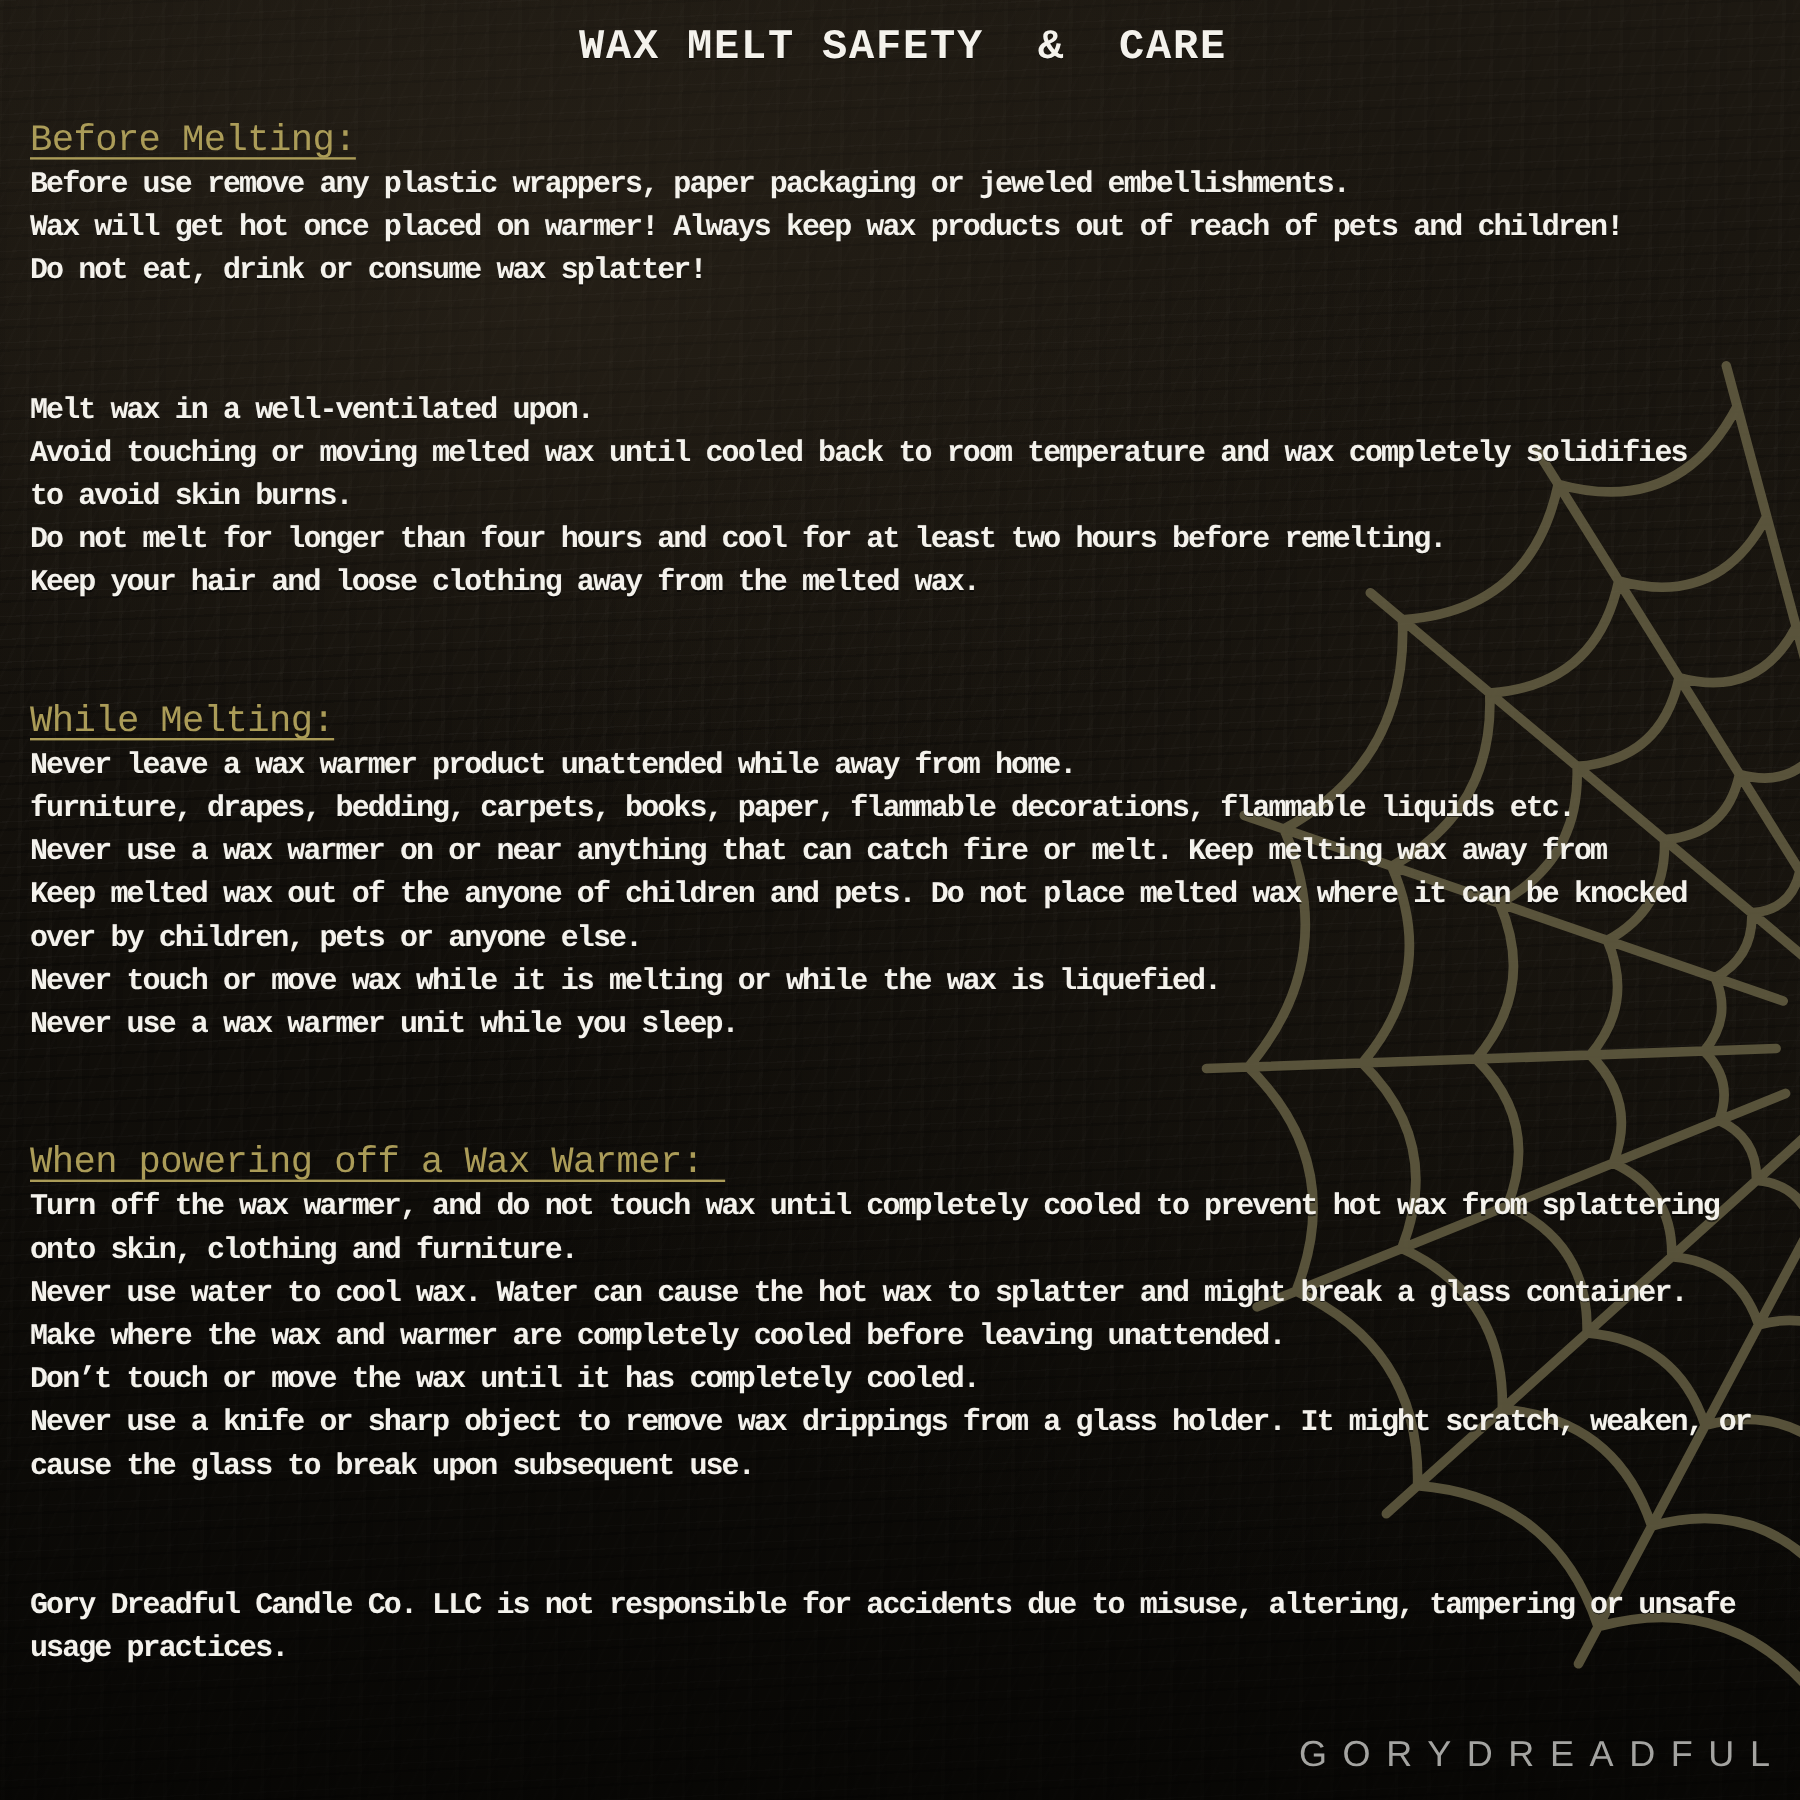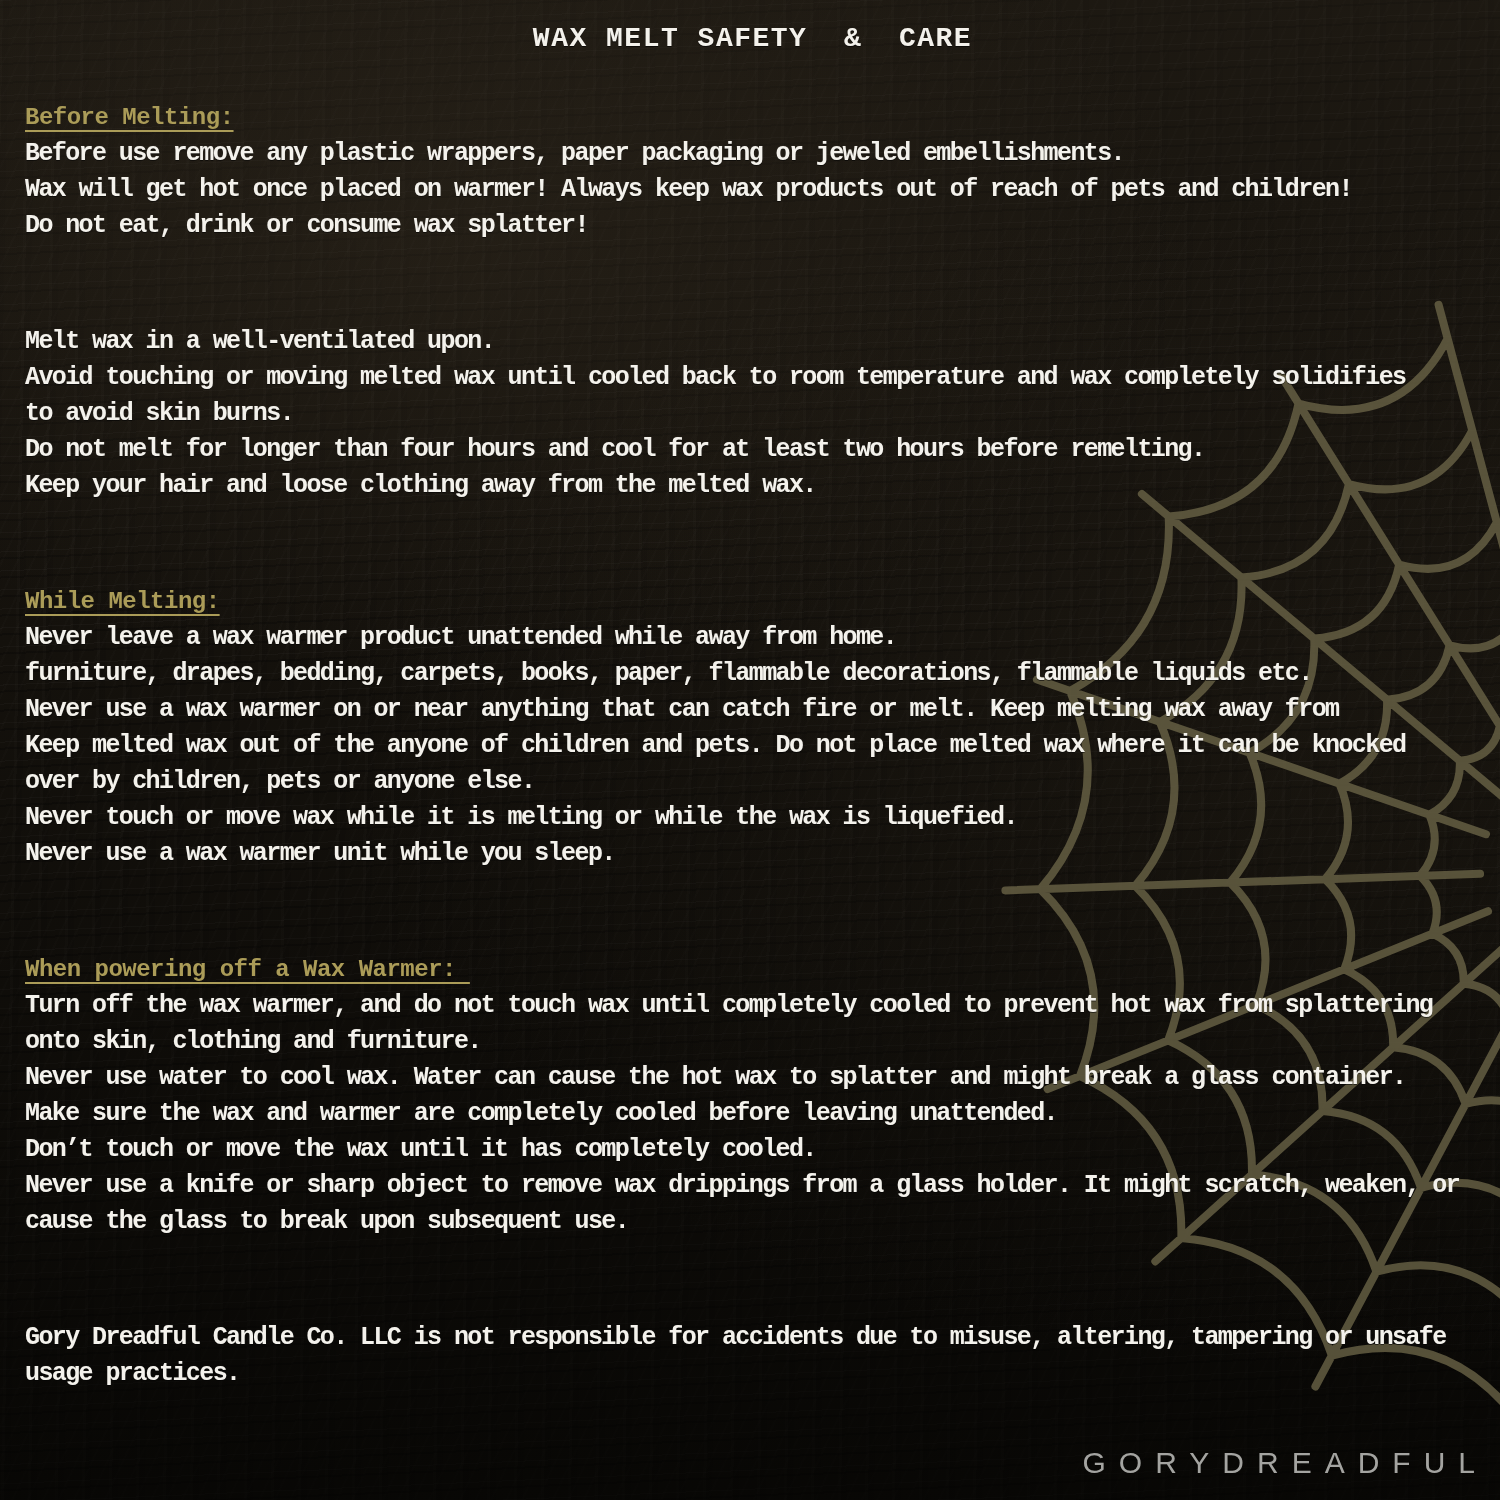--- a/index.html
+++ b/index.html
@@ -12,26 +12,26 @@
       radial-gradient(1500px 900px at 88% 52%, rgba(58,50,36,0.14), rgba(0,0,0,0) 66%),
       linear-gradient(180deg, rgba(40,34,25,0.45) 0%, rgba(22,18,13,0.15) 42%, rgba(3,3,2,0.72) 100%),
       repeating-linear-gradient(177.5deg, rgba(255,255,255,0.030) 0 1px, rgba(0,0,0,0) 1px 6px, rgba(0,0,0,0.28) 6px 8px, rgba(0,0,0,0) 8px 19px),
       repeating-linear-gradient(91deg, rgba(255,255,255,0.014) 0 3px, rgba(0,0,0,0.10) 3px 9px, rgba(0,0,0,0) 9px 27px),
       repeating-linear-gradient(115deg, rgba(255,255,255,0.012) 0 2px, rgba(0,0,0,0) 2px 14px);
   }
   .web-layer{position:absolute;inset:0;z-index:1;pointer-events:none;}
   .content{position:absolute;inset:0;z-index:2;padding:24px 20px 0 25px;box-sizing:border-box;}
   .title{
     margin:0 0 46px 0;text-align:center;white-space:pre;
-    font-size:28px;line-height:30px;font-weight:bold;letter-spacing:1.5px;
+    font-size:35px;line-height:30px;font-weight:bold;letter-spacing:1.5px;
     color:var(--body-text,#f4f2ec);text-shadow:0 1px 0 rgba(0,0,0,0.6);
   }
   .section + .section{margin-top:80px;}
   .heading{
-    margin:0;font-size:24px;line-height:36px;font-weight:bold;white-space:pre;
+    margin:0;font-size:31px;line-height:36px;font-weight:normal;white-space:pre;
     color:var(--heading,#ab9c58);letter-spacing:-0.5px;
     text-decoration:underline;text-underline-offset:6px;text-decoration-thickness:2px;
   }
   .line{
     font-size:25px;line-height:36px;font-weight:bold;white-space:pre;
     color:var(--body-text,#f4f2ec);letter-spacing:-1.6px;
     text-shadow:0 1px 0 rgba(0,0,0,0.55), 0 0 1px rgba(255,255,255,0.18);
   }
   .watermark{
     position:absolute;right:12px;bottom:20px;z-index:3;
@@ -70,21 +70,21 @@
         <div class="line">Keep melted wax out of the anyone of children and pets. Do not place melted wax where it can be knocked</div>
         <div class="line">over by children, pets or anyone else.</div>
         <div class="line">Never touch or move wax while it is melting or while the wax is liquefied.</div>
         <div class="line">Never use a wax warmer unit while you sleep.</div>
       </div>
       <div class="section">
         <h2 class="heading">When powering off a Wax Warmer: </h2>
         <div class="line">Turn off the wax warmer, and do not touch wax until completely cooled to prevent hot wax from splattering</div>
         <div class="line">onto skin, clothing and furniture.</div>
         <div class="line">Never use water to cool wax. Water can cause the hot wax to splatter and might break a glass container.</div>
-        <div class="line">Make sure the wax and warmer are completely cooled before leaving unattended.</div>
+        <div class="line">Make where the wax and warmer are completely cooled before leaving unattended.</div>
         <div class="line">Don’t touch or move the wax until it has completely cooled.</div>
         <div class="line">Never use a knife or sharp object to remove wax drippings from a glass holder. It might scratch, weaken, or</div>
         <div class="line">cause the glass to break upon subsequent use.</div>
       </div>
       <div class="section">
         <div class="line">Gory Dreadful Candle Co. LLC is not responsible for accidents due to misuse, altering, tampering or unsafe</div>
         <div class="line">usage practices.</div>
       </div>
     </div>
 </div>

